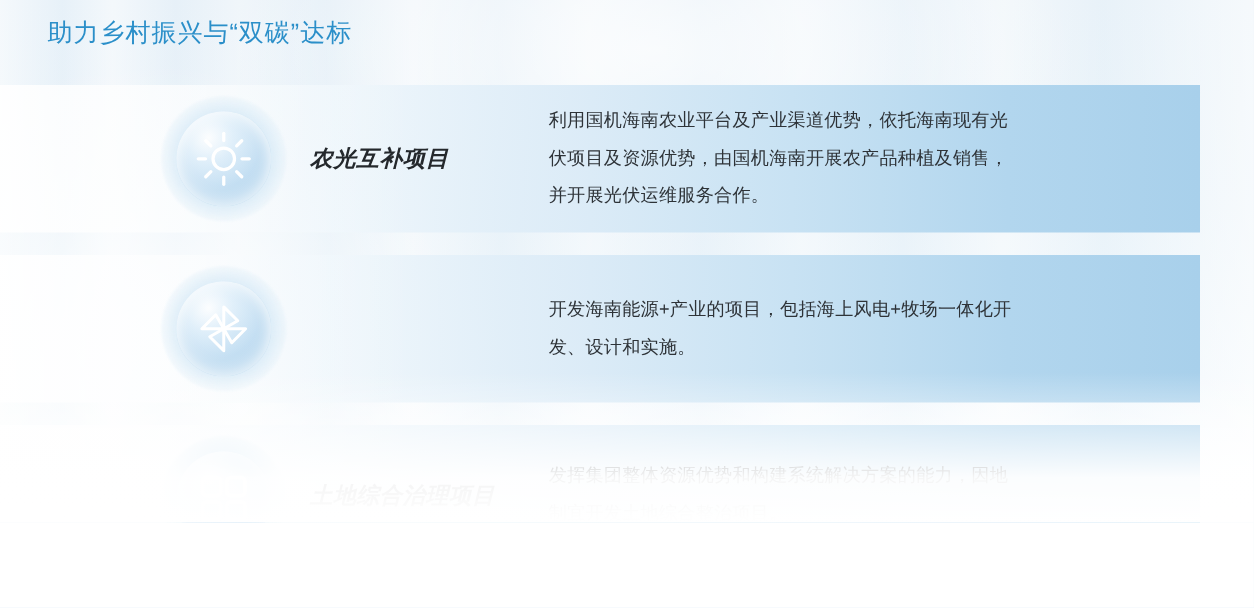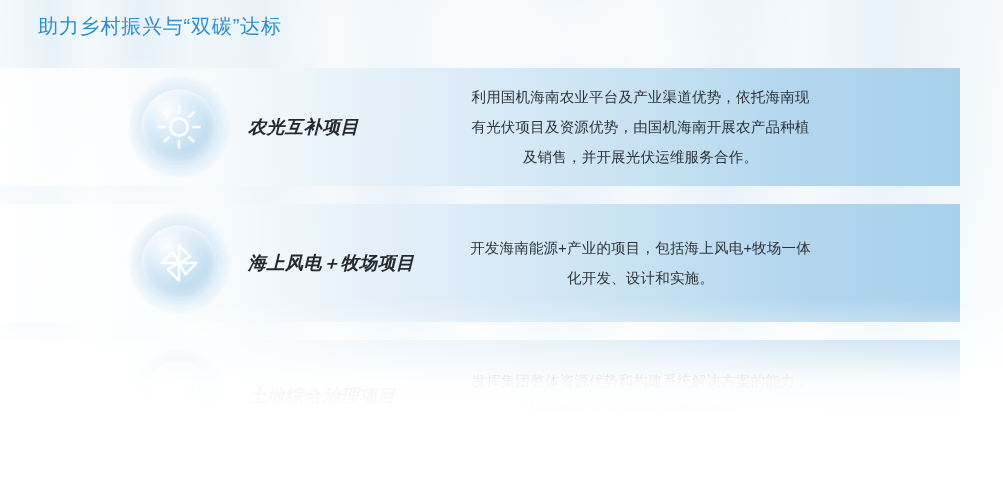--- a/index.html
+++ b/index.html
@@ -160,28 +160,27 @@
     align-items: center;
     font-size: 18px;
     font-weight: bold;
     color: #24282c;
     letter-spacing: 0.5px;
     white-space: nowrap;
     font-style: italic;
   }
   .card-body {
     position: absolute;
-    left: 468px;
+    left: 439px;
     right: 190px;
     top: 0;
     height: 100%;
     display: flex;
     flex-direction: column;
     justify-content: center;
-    text-align: center;
   }
   .card-body p {
     margin: 0;
     font-size: 14.5px;
     line-height: 30px;
     color: #2e3338;
     letter-spacing: 0.2px;
   }
 </style>
 </head>
@@ -232,21 +231,20 @@
       <div class="badge-icon">
         <svg width="46" height="46" viewBox="0 0 46 46" fill="none" stroke="#ffffff" stroke-width="2.4" stroke-linejoin="round" stroke-linecap="round">
           <path d="M23 23 L23 5.5 L34.2 16.6 L23 23 Z"></path>
           <path d="M23 23 L40.5 23 L29.4 34.2 L23 23 Z"></path>
           <path d="M23 23 L23 40.5 L11.8 29.4 L23 23 Z"></path>
           <path d="M23 23 L5.5 23 L16.6 11.8 L23 23 Z"></path>
         </svg>
       </div>
     </div>
 
-    <div class="card-title">海上风电＋牧场项目</div>
     <div class="card-body">
       <p>开发海南能源+产业的项目，包括海上风电+牧场一体化开发、设计和实施。</p>
     </div>
   </div>
 
   <div class="row row-3">
     <div class="panel"></div>
 
     <div class="badge-wrap">
       <div class="badge-glow"></div>

